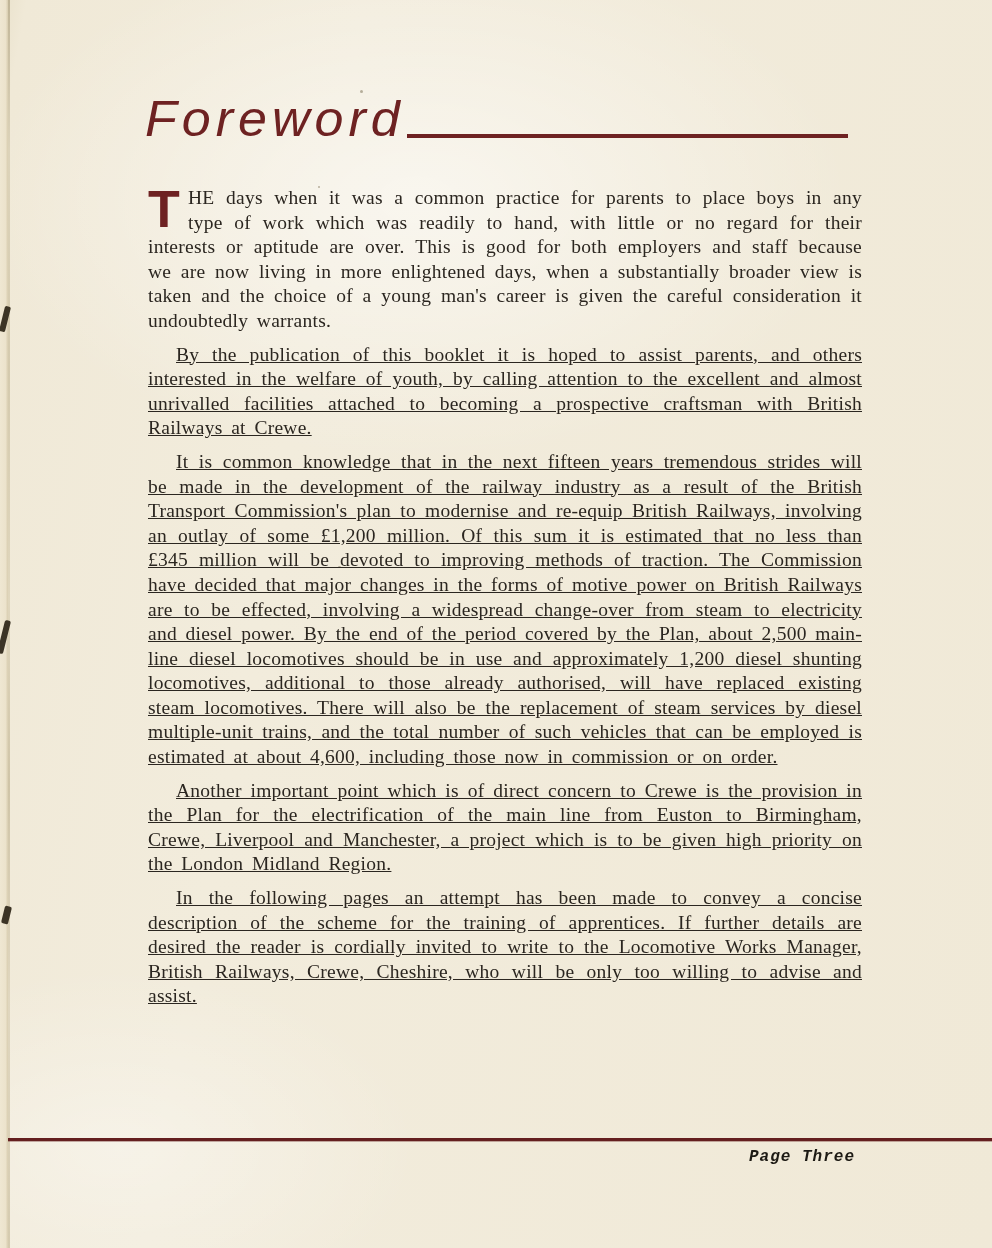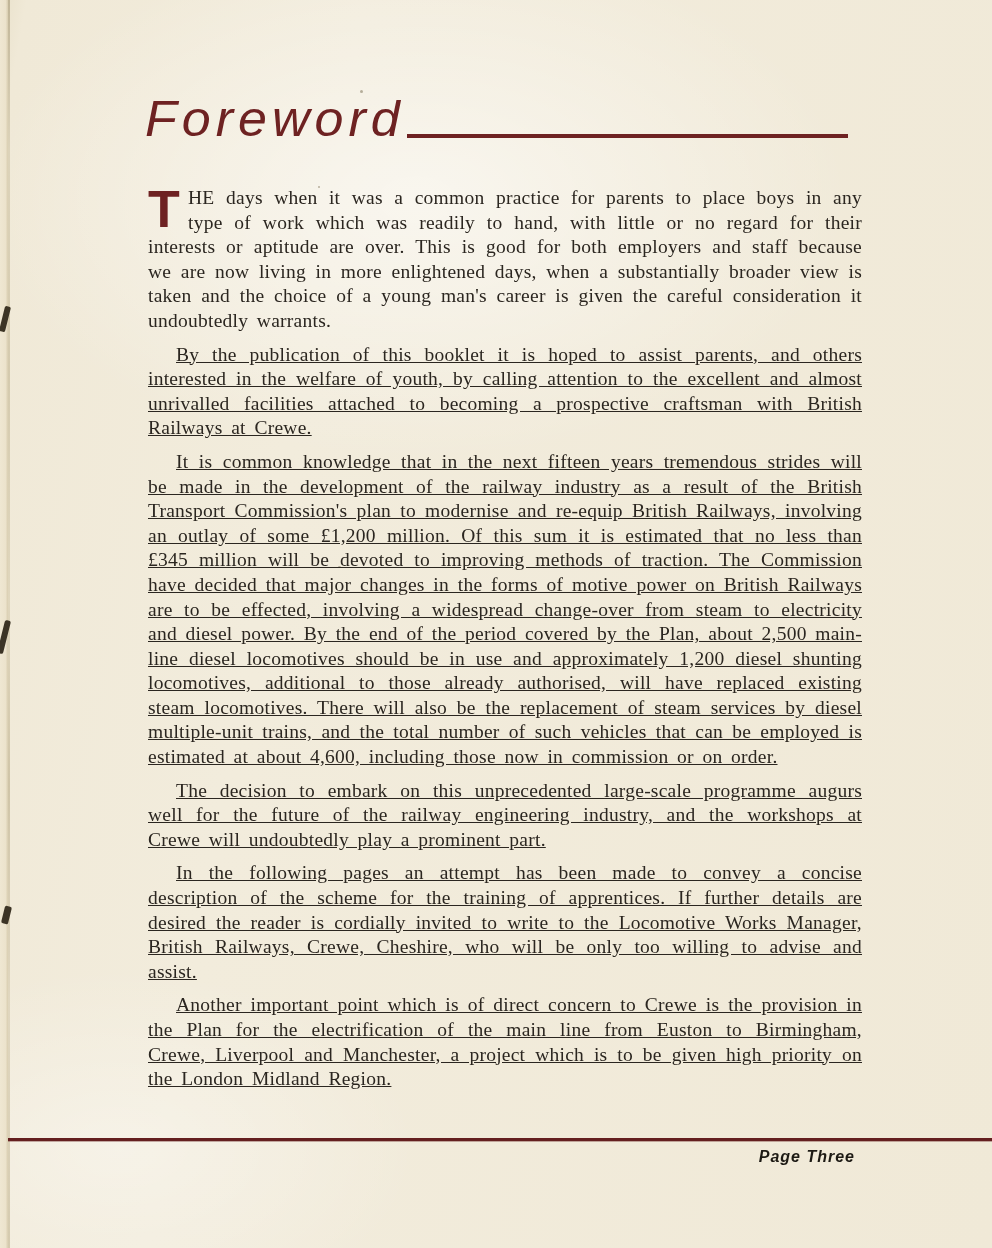--- a/index.html
+++ b/index.html
@@ -117,21 +117,21 @@
     right: 0;
     top: 1138px;
     height: 3px;
     background: #641f1f;
     box-shadow: 0 1px 0 rgba(100,31,31,0.35);
   }
   .page-number {
     position: absolute;
     right: 137px;
     top: 1148px;
-    font-family: Liberation Sans, sans-serif;
+    font-family: Liberation Mono, monospace;
     font-style: italic;
     font-weight: 700;
     font-size: 16px;
     letter-spacing: 1px;
     color: #1d1a14;
   }
 </style>
 </head>
 <body>
 
@@ -150,21 +150,20 @@
     <div class="title">Foreword</div>
     <div class="title-rule"></div>
   </div>
 
   <div class="body-text">
     <p>
       <span class="dropcap">T</span><span>HE days when it was a common practice for parents to place boys in any type of work which was readily to hand, with little or no regard for their interests or aptitude are over.  This is good for both employers and staff because we are now living in more enlightened days, when a substantially broader view is taken and the choice of a young man's career is given the careful consideration it undoubtedly warrants.</span>
     </p>
     <p class="indented">By the publication of this booklet it is hoped to assist parents, and others interested in the welfare of youth, by calling attention to the excellent and almost unrivalled facilities attached to becoming a prospective craftsman with British Railways at Crewe.</p>
     <p class="indented">It is common knowledge that in the next fifteen years tremendous strides will be made in the development of the railway industry as a result of the British Transport Commission's plan to modernise and re-equip British Railways, involving an outlay of some £1,200 million.  Of this sum it is estimated that no less than £345 million will be devoted to improving methods of traction.  The Commission have decided that major changes in the forms of motive power on British Railways are to be effected, involving a widespread change-over from steam to electricity and diesel power.  By the end of the period covered by the Plan, about 2,500 main-line diesel locomotives should be in use and approximately 1,200 diesel shunting locomotives, additional to those already authorised, will have replaced existing steam locomotives.  There will also be the replacement of steam services by diesel multiple-unit trains, and the total number of such vehicles that can be employed is estimated at about 4,600, including those now in commission or on order.</p>
-    <p class="indented">The decision to embark on this unprecedented large-scale programme augurs well for the future of the railway engineering industry, and the workshops at Crewe will undoubtedly play a prominent part.</p>
+    <p class="indented">Another important point which is of direct concern to Crewe is the provision in the Plan for the electrification of the main line from Euston to Birmingham, Crewe, Liverpool and Manchester, a project which is to be given high priority on the London Midland Region.</p>
     <p class="indented">In the following pages an attempt has been made to convey a concise description of the scheme for the training of apprentices.  If further details are desired the reader is cordially invited to write to the Locomotive Works Manager, British Railways, Crewe, Cheshire, who will be only too willing to advise and assist.</p>
-    <p class="indented">Another important point which is of direct concern to Crewe is the provision in the Plan for the electrification of the main line from Euston to Birmingham, Crewe, Liverpool and Manchester, a project which is to be given high priority on the London Midland Region.</p>
   </div>
 
   <div class="footer-rule"></div>
   <div class="page-number">Page Three</div>
 
 </div>
 
 </body></html>

